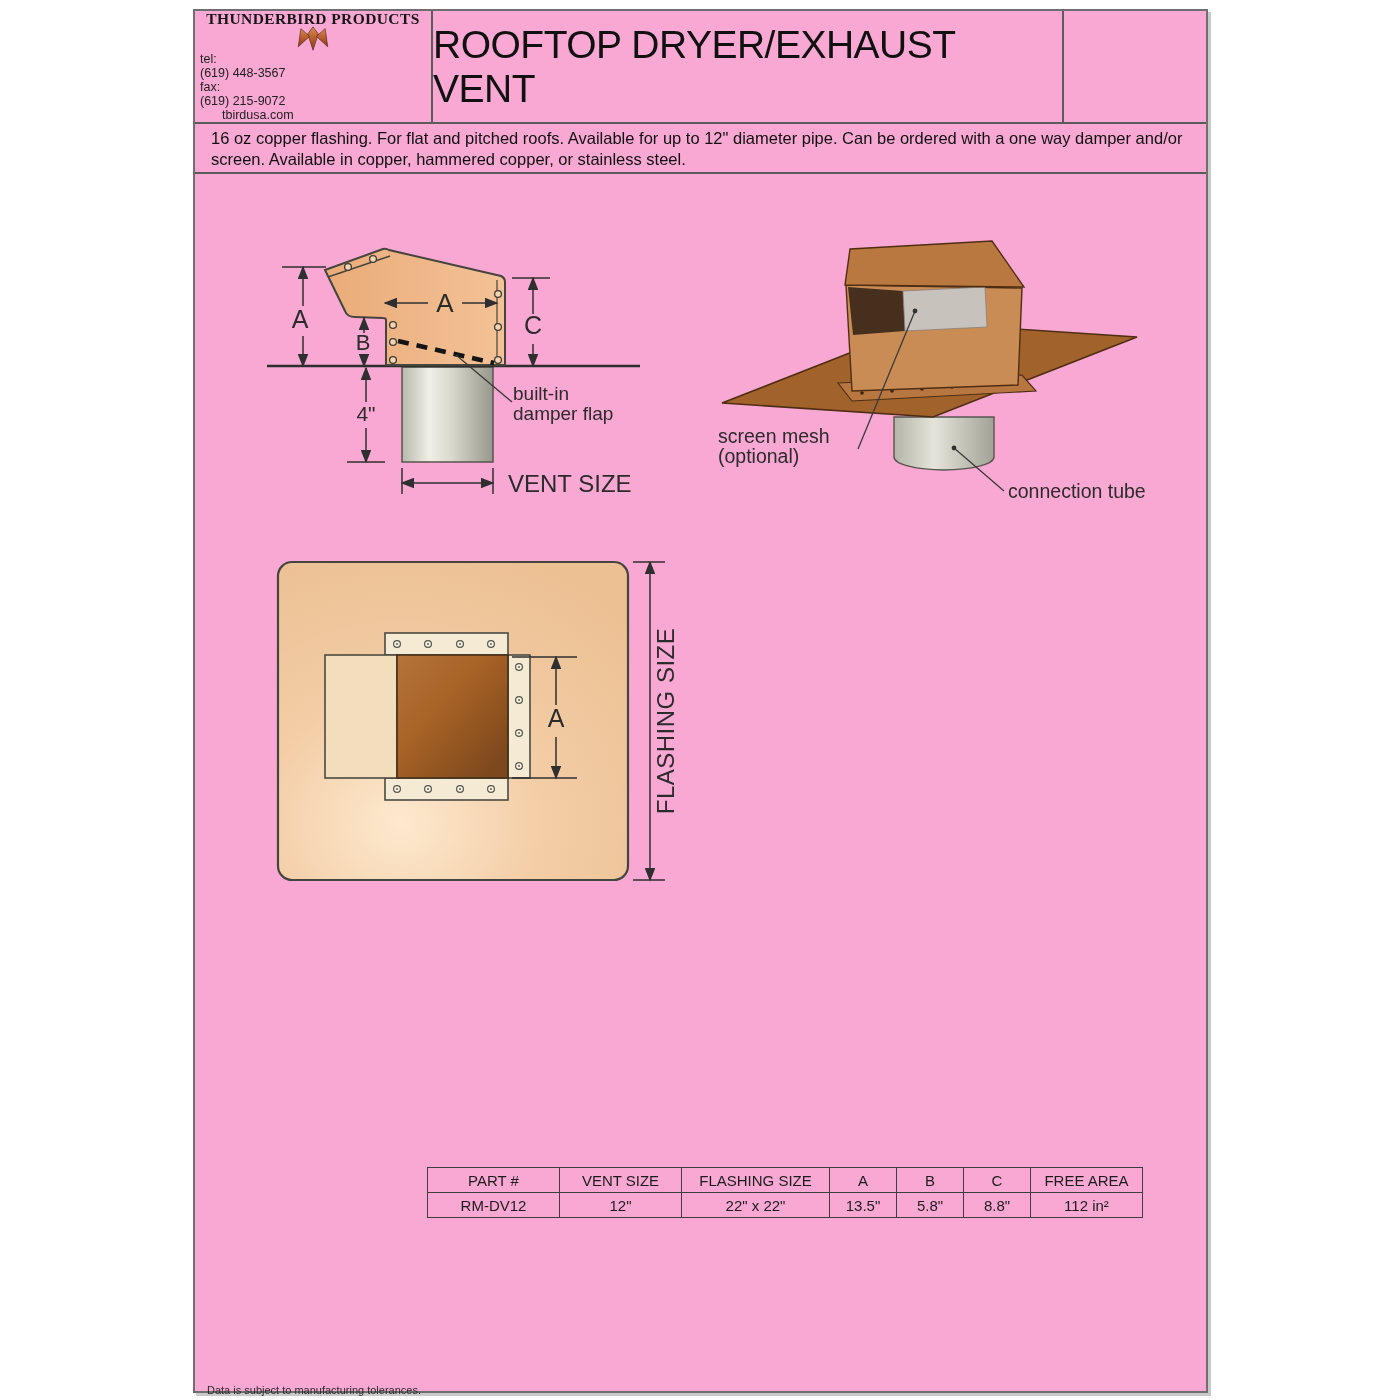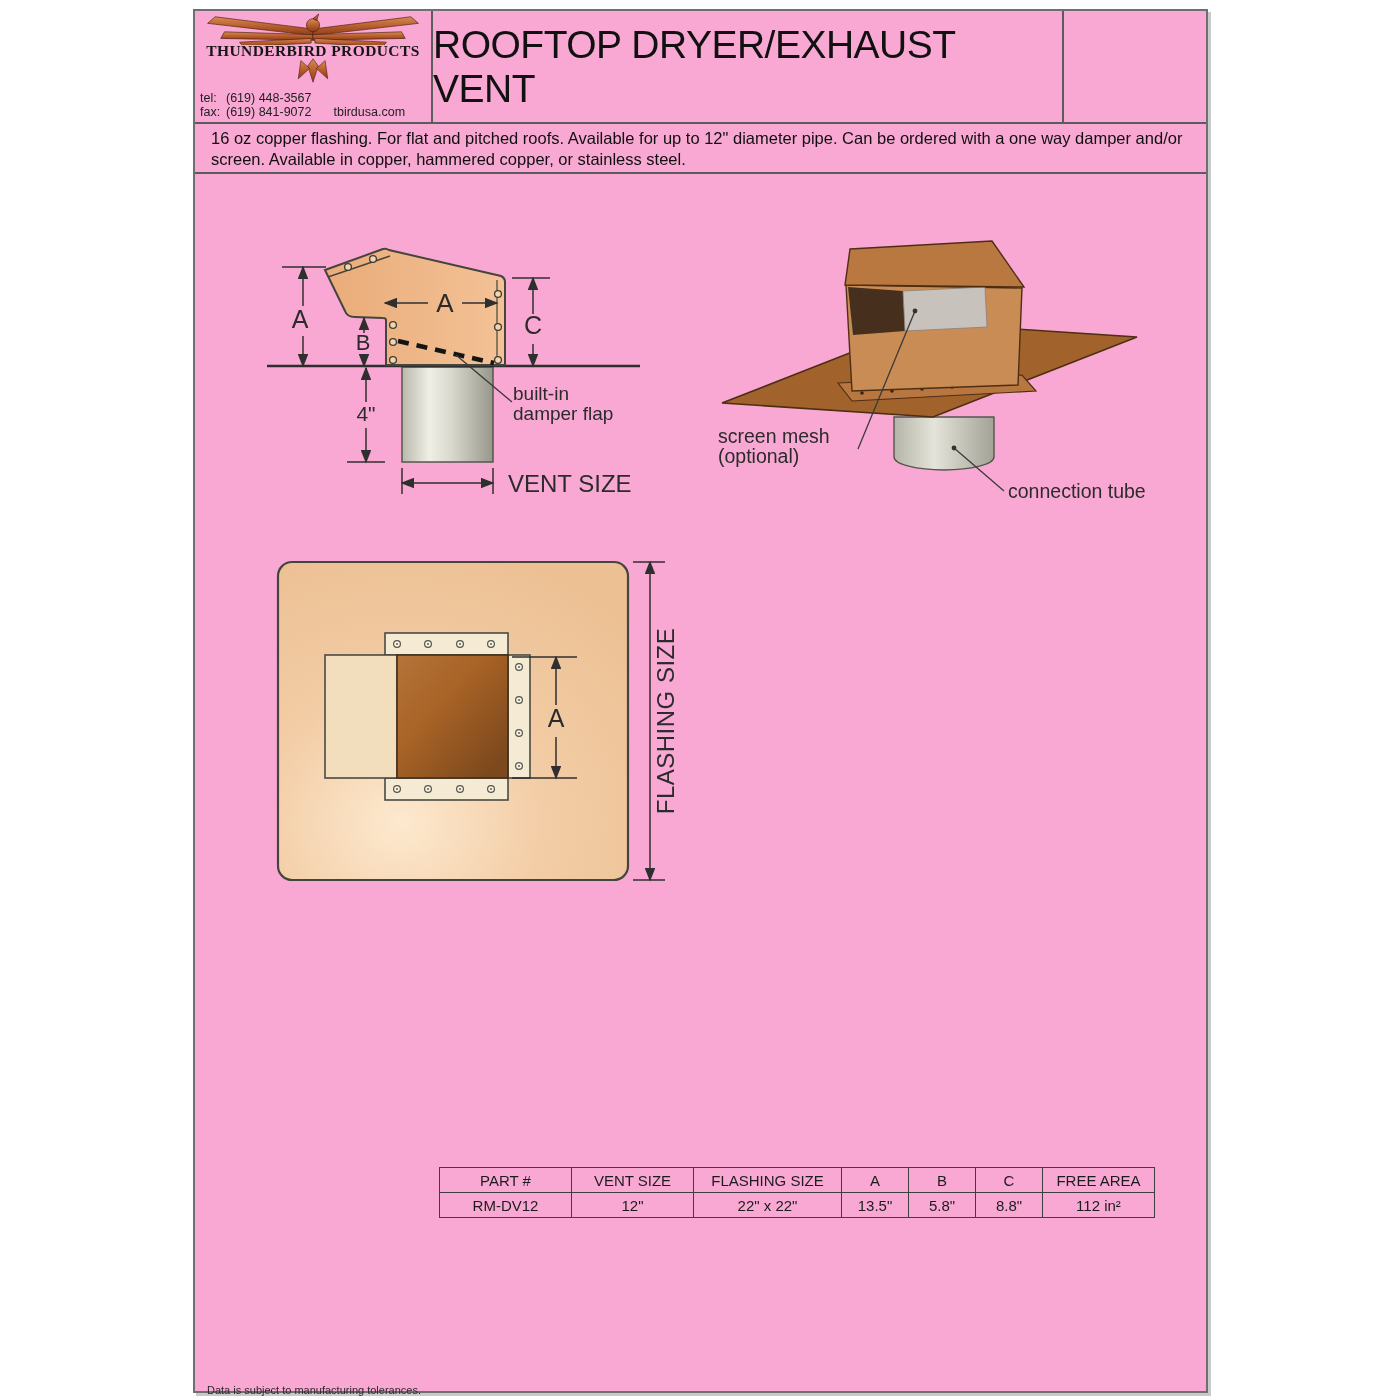--- a/index.html
+++ b/index.html
@@ -8,35 +8,35 @@
   .frame{position:absolute;left:193px;top:2px;width:1015px;height:1384px;box-sizing:border-box;
          border:2px solid #6f6f6f;background:#f9a8d4;box-shadow:3px 3px 0 #c9c9c9;margin-top:7px;}
   
   .header{display:flex;height:111px;border-bottom:2px solid #5c5c5c;}
   .header-left{width:238px;box-sizing:border-box;border-right:2px solid #5c5c5c;
                display:flex;flex-direction:column;align-items:center;padding:2px 4px 3px 4px;}
   .company{font-family:"Liberation Serif",serif;font-weight:bold;font-size:15.5px;
            letter-spacing:.4px;color:#161616;line-height:15px;margin-top:-2px;}
   .tail-wrap{line-height:0;margin-top:0px;}
   .contact{width:100%;font-size:12.5px;color:#222;line-height:14px;margin-top:auto;padding-left:2px;}
-  .contact-row{display:flex;white-space:nowrap;}
+  .contact-row{display:flex;white-space:nowrap;flex-direction:column;}
   .contact-row .lbl{width:26px;}
   .contact-row .web{margin-left:22px;}
   .header-center{flex:1;display:flex;align-items:center;justify-content:center;}
   .title{font-size:39px;font-weight:normal;letter-spacing:-.5px;color:#111;margin:0;}
   .header-right{width:144px;box-sizing:border-box;border-left:2px solid #5c5c5c;}
   
   .description{height:50px;box-sizing:border-box;border-bottom:2px solid #5c5c5c;
                font-size:16.5px;line-height:21px;color:#101010;padding:4px 14px 0 16px;}
   
   .main{position:relative;height:1215px;}
   .diagram{position:absolute;}
   svg text{font-family:"Liberation Sans",sans-serif;fill:#2b2b2b;}
   
-  .spec-table{position:absolute;left:244px;top:993px;border-collapse:collapse;
+  .spec-table{position:absolute;left:232px;top:993px;border-collapse:collapse;
               font-size:15px;color:#1c1c1c;}
   .spec-table th,.spec-table td{border:1.5px solid #3e3e3e;text-align:center;
               height:24px;padding:0 8px;font-weight:normal;}
   .spec-table thead th{font-weight:normal;}
   .footer{position:absolute;left:12px;top:1210px;font-size:11px;color:#2a2a2a;}
 </style>
 </head>
 <body>
 
 <div class="page">
@@ -73,21 +73,21 @@
           </g>
         </svg>
       </div>
       <div class="contact">
         <div class="contact-row">
           <span class="lbl">tel:</span>
           <span>(619) 448-3567</span>
         </div>
         <div class="contact-row">
           <span class="lbl">fax:</span>
-          <span>(619) 841-9072</span>
+          <span>(619) 215-9072</span>
           <span class="web">tbirdusa.com</span>
         </div>
       </div>
     </div>
     <div class="header-center">
       <h1 class="title">ROOFTOP DRYER/EXHAUST VENT</h1>
     </div>
     <div class="header-right"></div>
   </div>
 

